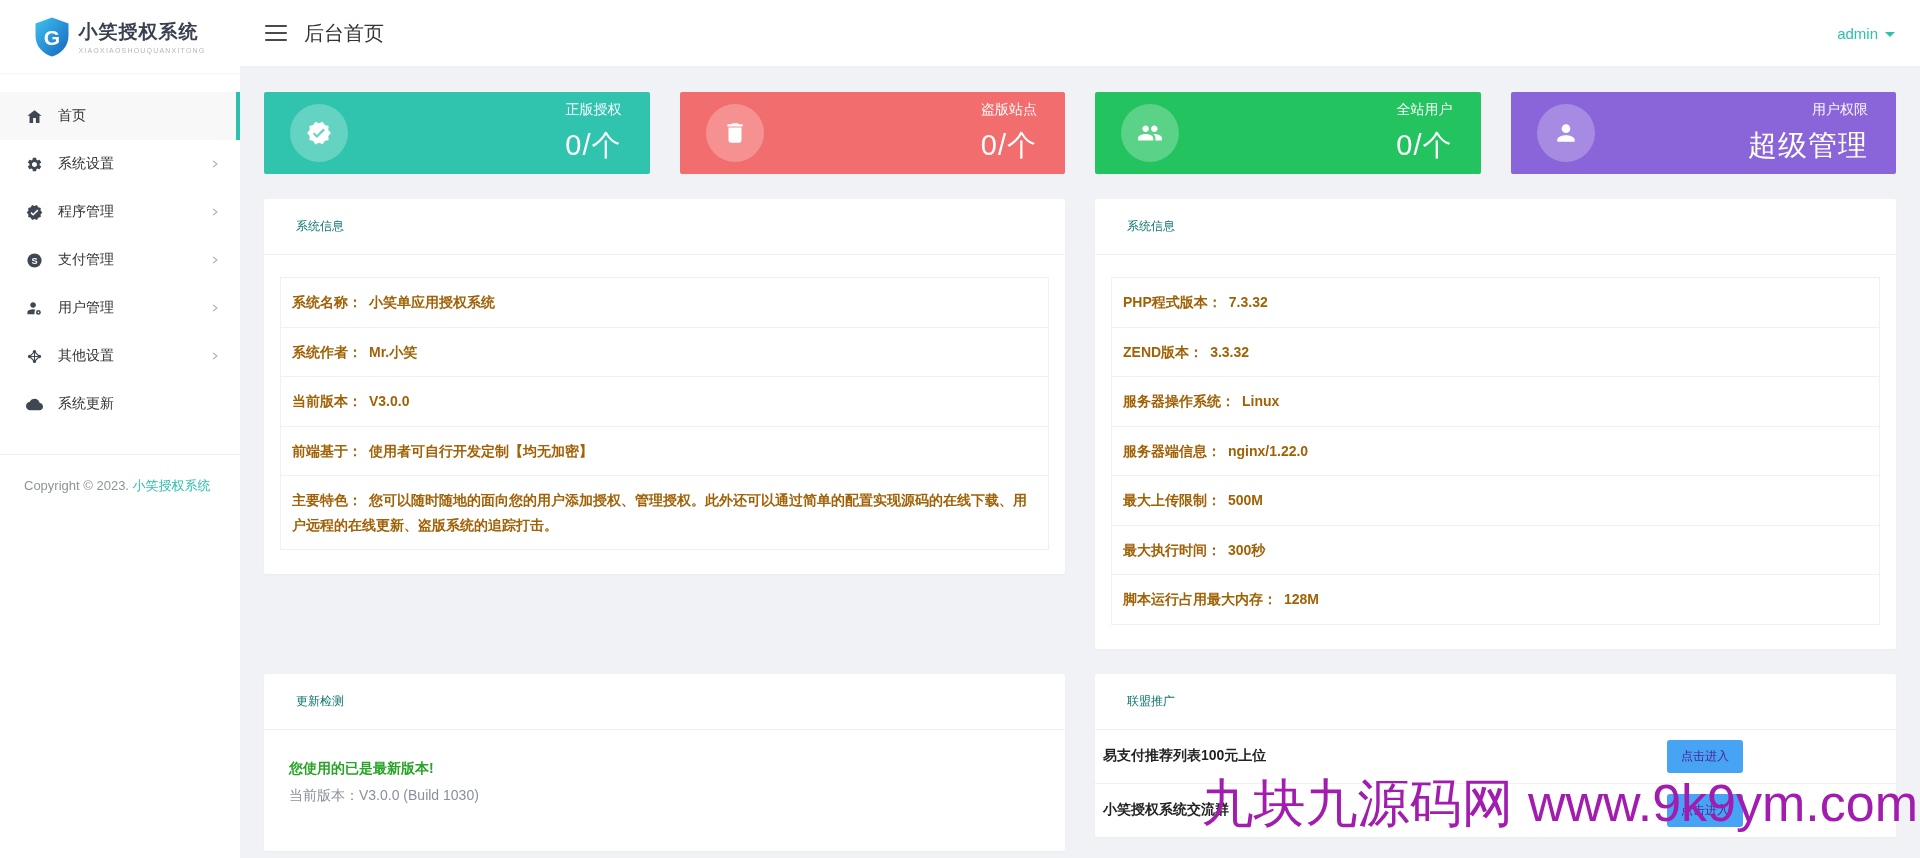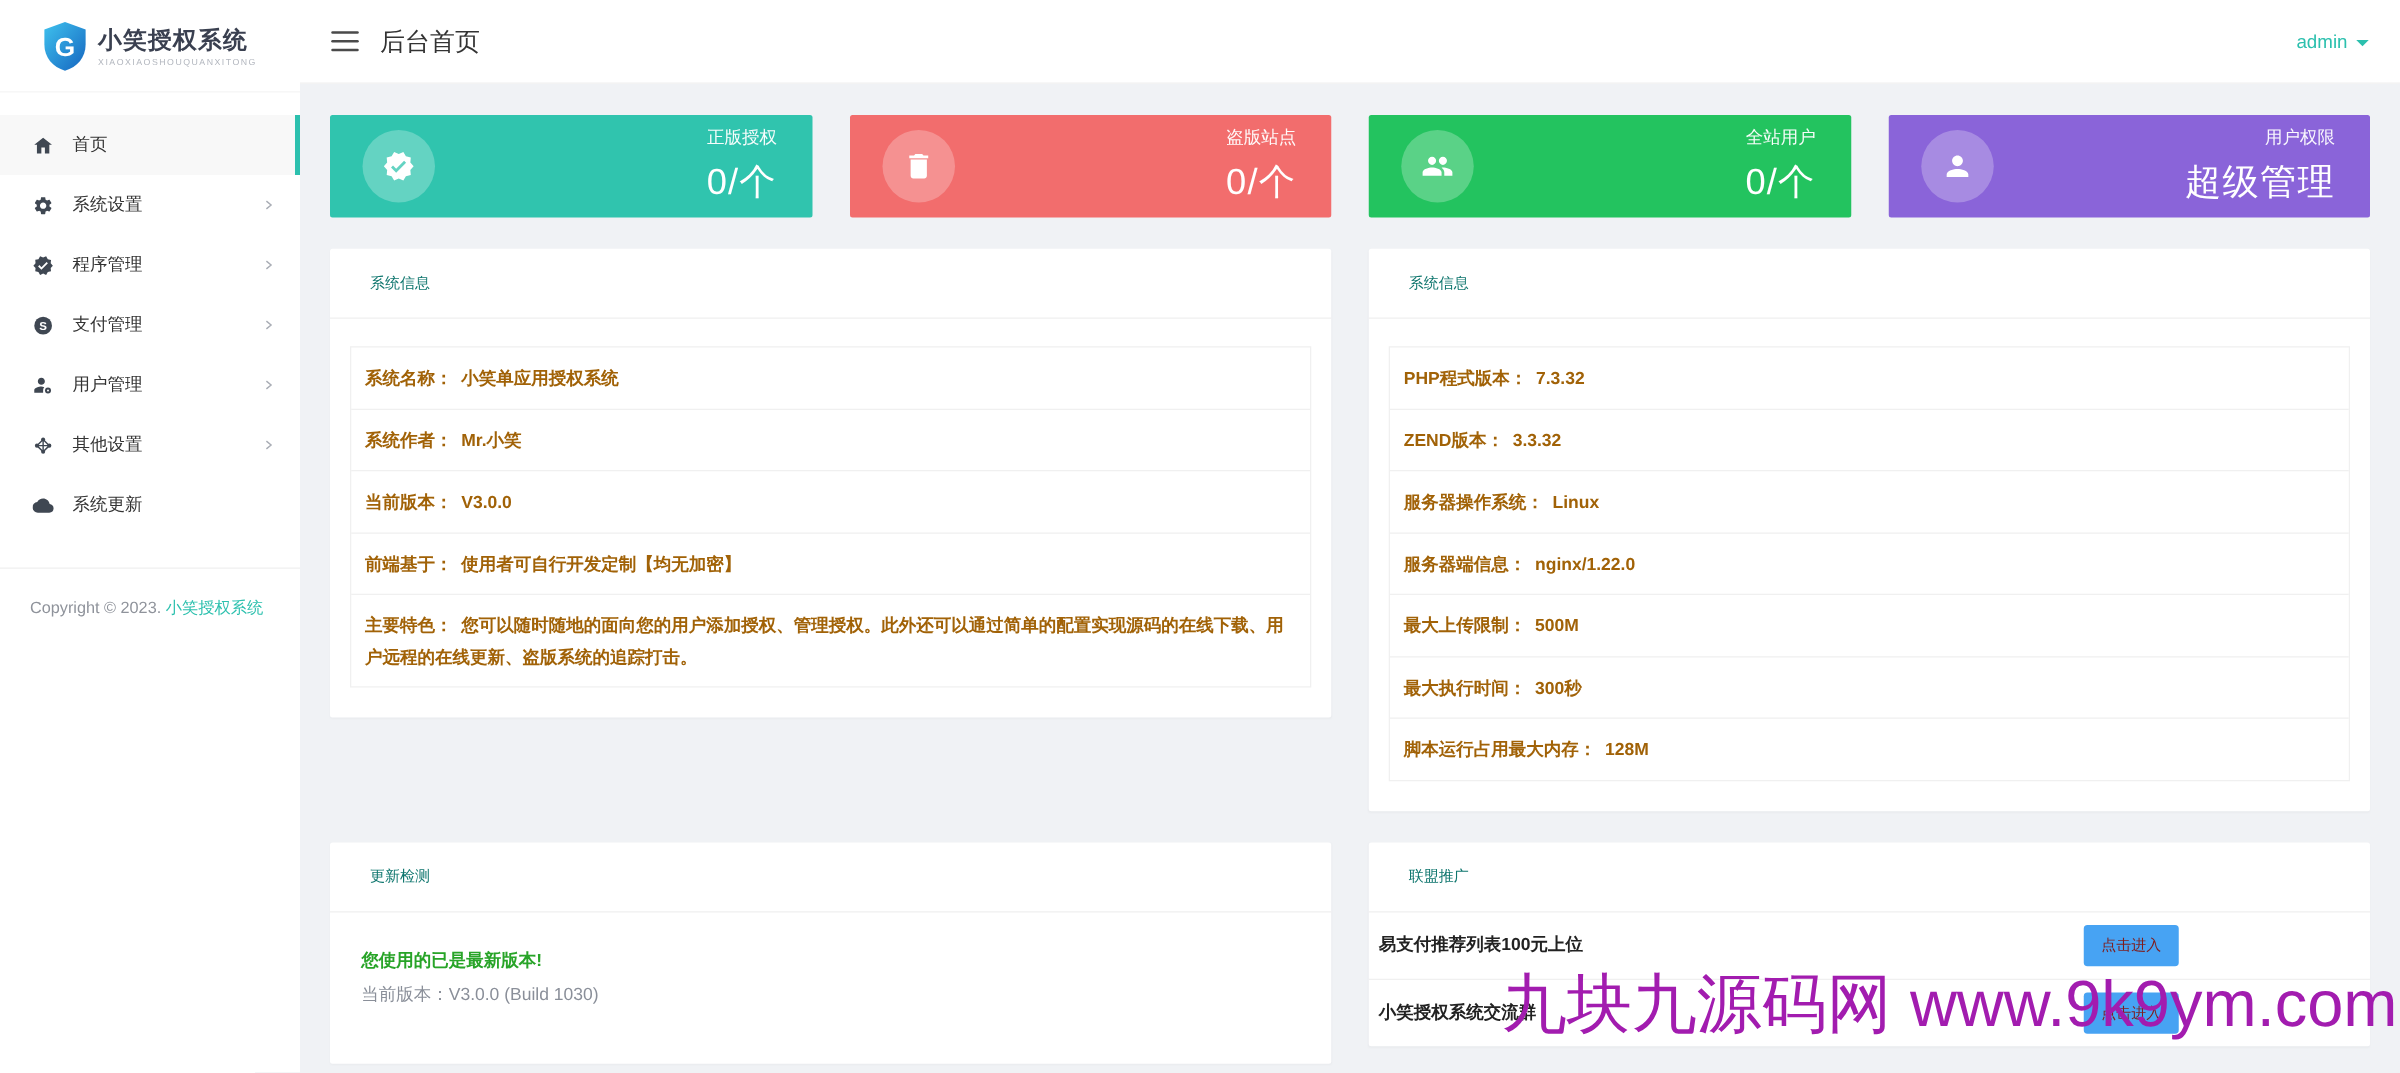--- a/index.html
+++ b/index.html
@@ -63,21 +63,21 @@
   
   .update-body { padding:30px 25px 46px; }
   .update-status { font-size:14px; font-weight:700; color:#28a428; }
   .update-current { font-size:14px; color:#8a8f99; margin-top:9px; }
 
   
   .promo-body { padding:0; }
   .promo-row { display:flex; align-items:center; justify-content:space-between; padding:10px 8px; border-bottom:1px solid #f0f0f0; }
   .promo-row:last-child { border-bottom:none; }
   .promo-label { font-size:14px; font-weight:700; color:#222; }
-  .promo-btn { margin-right:145px; background:#47a3f3; border:none; color:#7f1d1d; font-size:12px; padding:8px 14px; border-radius:3px; cursor:pointer; font-family:Liberation Mono, monospace; }
+  .promo-btn { margin-right:145px; background:#47a3f3; border:none; color:#4c1d95; font-size:12px; padding:8px 14px; border-radius:3px; cursor:pointer; font-family:Liberation Mono, monospace; }
 
   
   .watermark { position:absolute; right:2px; top:702px; font-size:52px; color:#a21caf; white-space:nowrap; z-index:50; font-weight:500; pointer-events:none; }
 </style>
 </head>
 <body>
 
 <div class="app">
 
   <aside class="sidebar">

